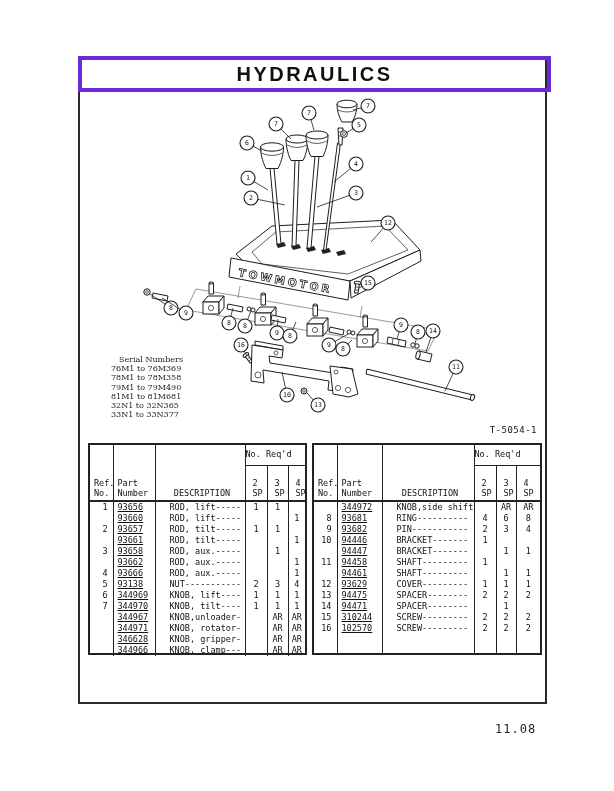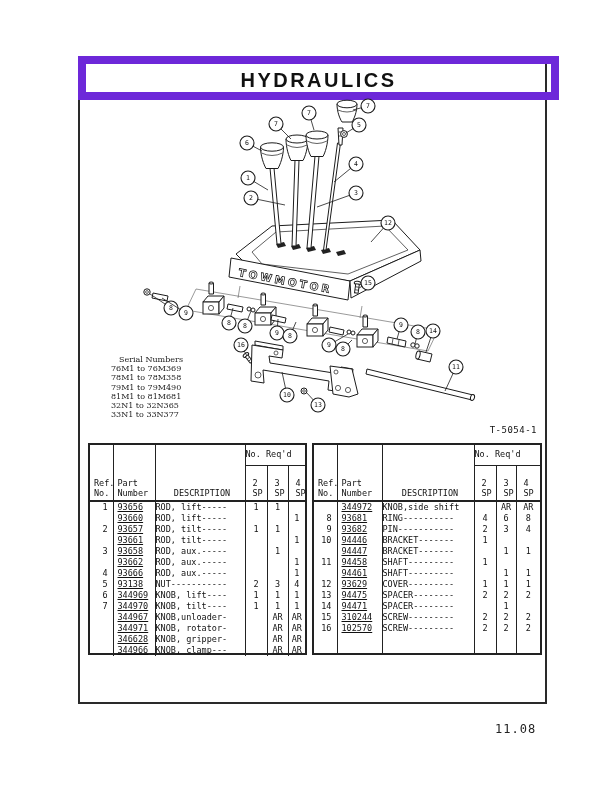--- a/index.html
+++ b/index.html
@@ -1,21 +1,21 @@
 <!DOCTYPE html>
 <html><head>
 <meta charset="utf-8">
 <style>
   html,body{margin:0;padding:0;background:#fff;}
   .page{position:relative;width:614px;height:791px;background:#fff;overflow:hidden;
         font-family:"DejaVu Sans Mono",monospace;color:#151515;}
   .border-frame{position:absolute;left:78px;top:56px;width:465px;height:644px;
         border:2px solid #2a2a2a;background:#fff;}
   .title-band{position:absolute;left:78px;top:56px;width:465px;height:28px;
-        border:8px solid #6d28d9;display:flex;align-items:flex-end;justify-content:center;}
+        border:4px solid #6d28d9;display:flex;align-items:center;justify-content:center;}
   .title-band span{font-family:"Liberation Sans",sans-serif;font-weight:bold;
         font-size:20px;letter-spacing:2.5px;color:#111;}
   .illustration{position:absolute;left:78px;top:86px;width:467px;height:352px;}
   .serials{position:absolute;left:111px;top:355px;font-family:"DejaVu Serif",serif;
         font-size:8px;line-height:9.2px;color:#222;}
   .serials .sn-head{padding-left:8px;}
   .caption{position:absolute;left:185px;top:412px;width:270px;text-align:center;
         font-family:"DejaVu Serif",serif;font-size:9px;letter-spacing:0.6px;color:#1a1a1a;}
   .draw-ref{position:absolute;left:452px;top:425px;width:85px;text-align:right;
         font-size:9px;letter-spacing:0.5px;color:#111;}
@@ -28,21 +28,21 @@
   .tframe{border:2px solid #222;}
   th{font-weight:normal;vertical-align:bottom;padding:0 0 2px 0;}
   th.bl, td + td{border-left:1px solid #222;}
   th.hspan{border-bottom:2px solid #222;margin-left:8px;}
   th.c-req{border-bottom:1px solid #222;text-align:left;vertical-align:middle;height:18px;}
   th.c-sp{border-bottom:2px solid #222;text-align:left;padding-left:3px;height:32px;}
   th .tl{display:block;text-align:left;padding-left:4px;line-height:9.5px;white-space:pre;}
   tbody td{height:11px;line-height:11px;white-space:pre;overflow:hidden;padding:0;}
   tbody td:nth-child(1){text-align:right;padding-right:5px;}
   tbody td:nth-child(2){padding-left:4px;text-decoration:underline;}
-  tbody td:nth-child(3){padding-left:0;}
+  tbody td:nth-child(3){padding-left:14px;}
   tbody td:nth-child(4),tbody td:nth-child(5),tbody td:nth-child(6){text-align:center;}
   tr.filler td{height:auto;}
   .fw{fill:#ffffff;stroke:#1c1c1c;stroke-width:1;}
   .fd{fill:#222;stroke:none;}
   .thin{fill:none;stroke:#1c1c1c;stroke-width:0.7;}
   .phantom{fill:none;stroke:#555;stroke-width:0.6;}
   .co-line{stroke:#1c1c1c;stroke-width:0.8;}
   .co-circle{fill:#fff;stroke:#1c1c1c;stroke-width:1.1;}
   .co-text{font-family:"DejaVu Sans Mono",monospace;font-size:6.5px;fill:#111;text-anchor:middle;}
   .brand-text{font-family:"DejaVu Sans",sans-serif;font-weight:bold;font-size:10.5px;

